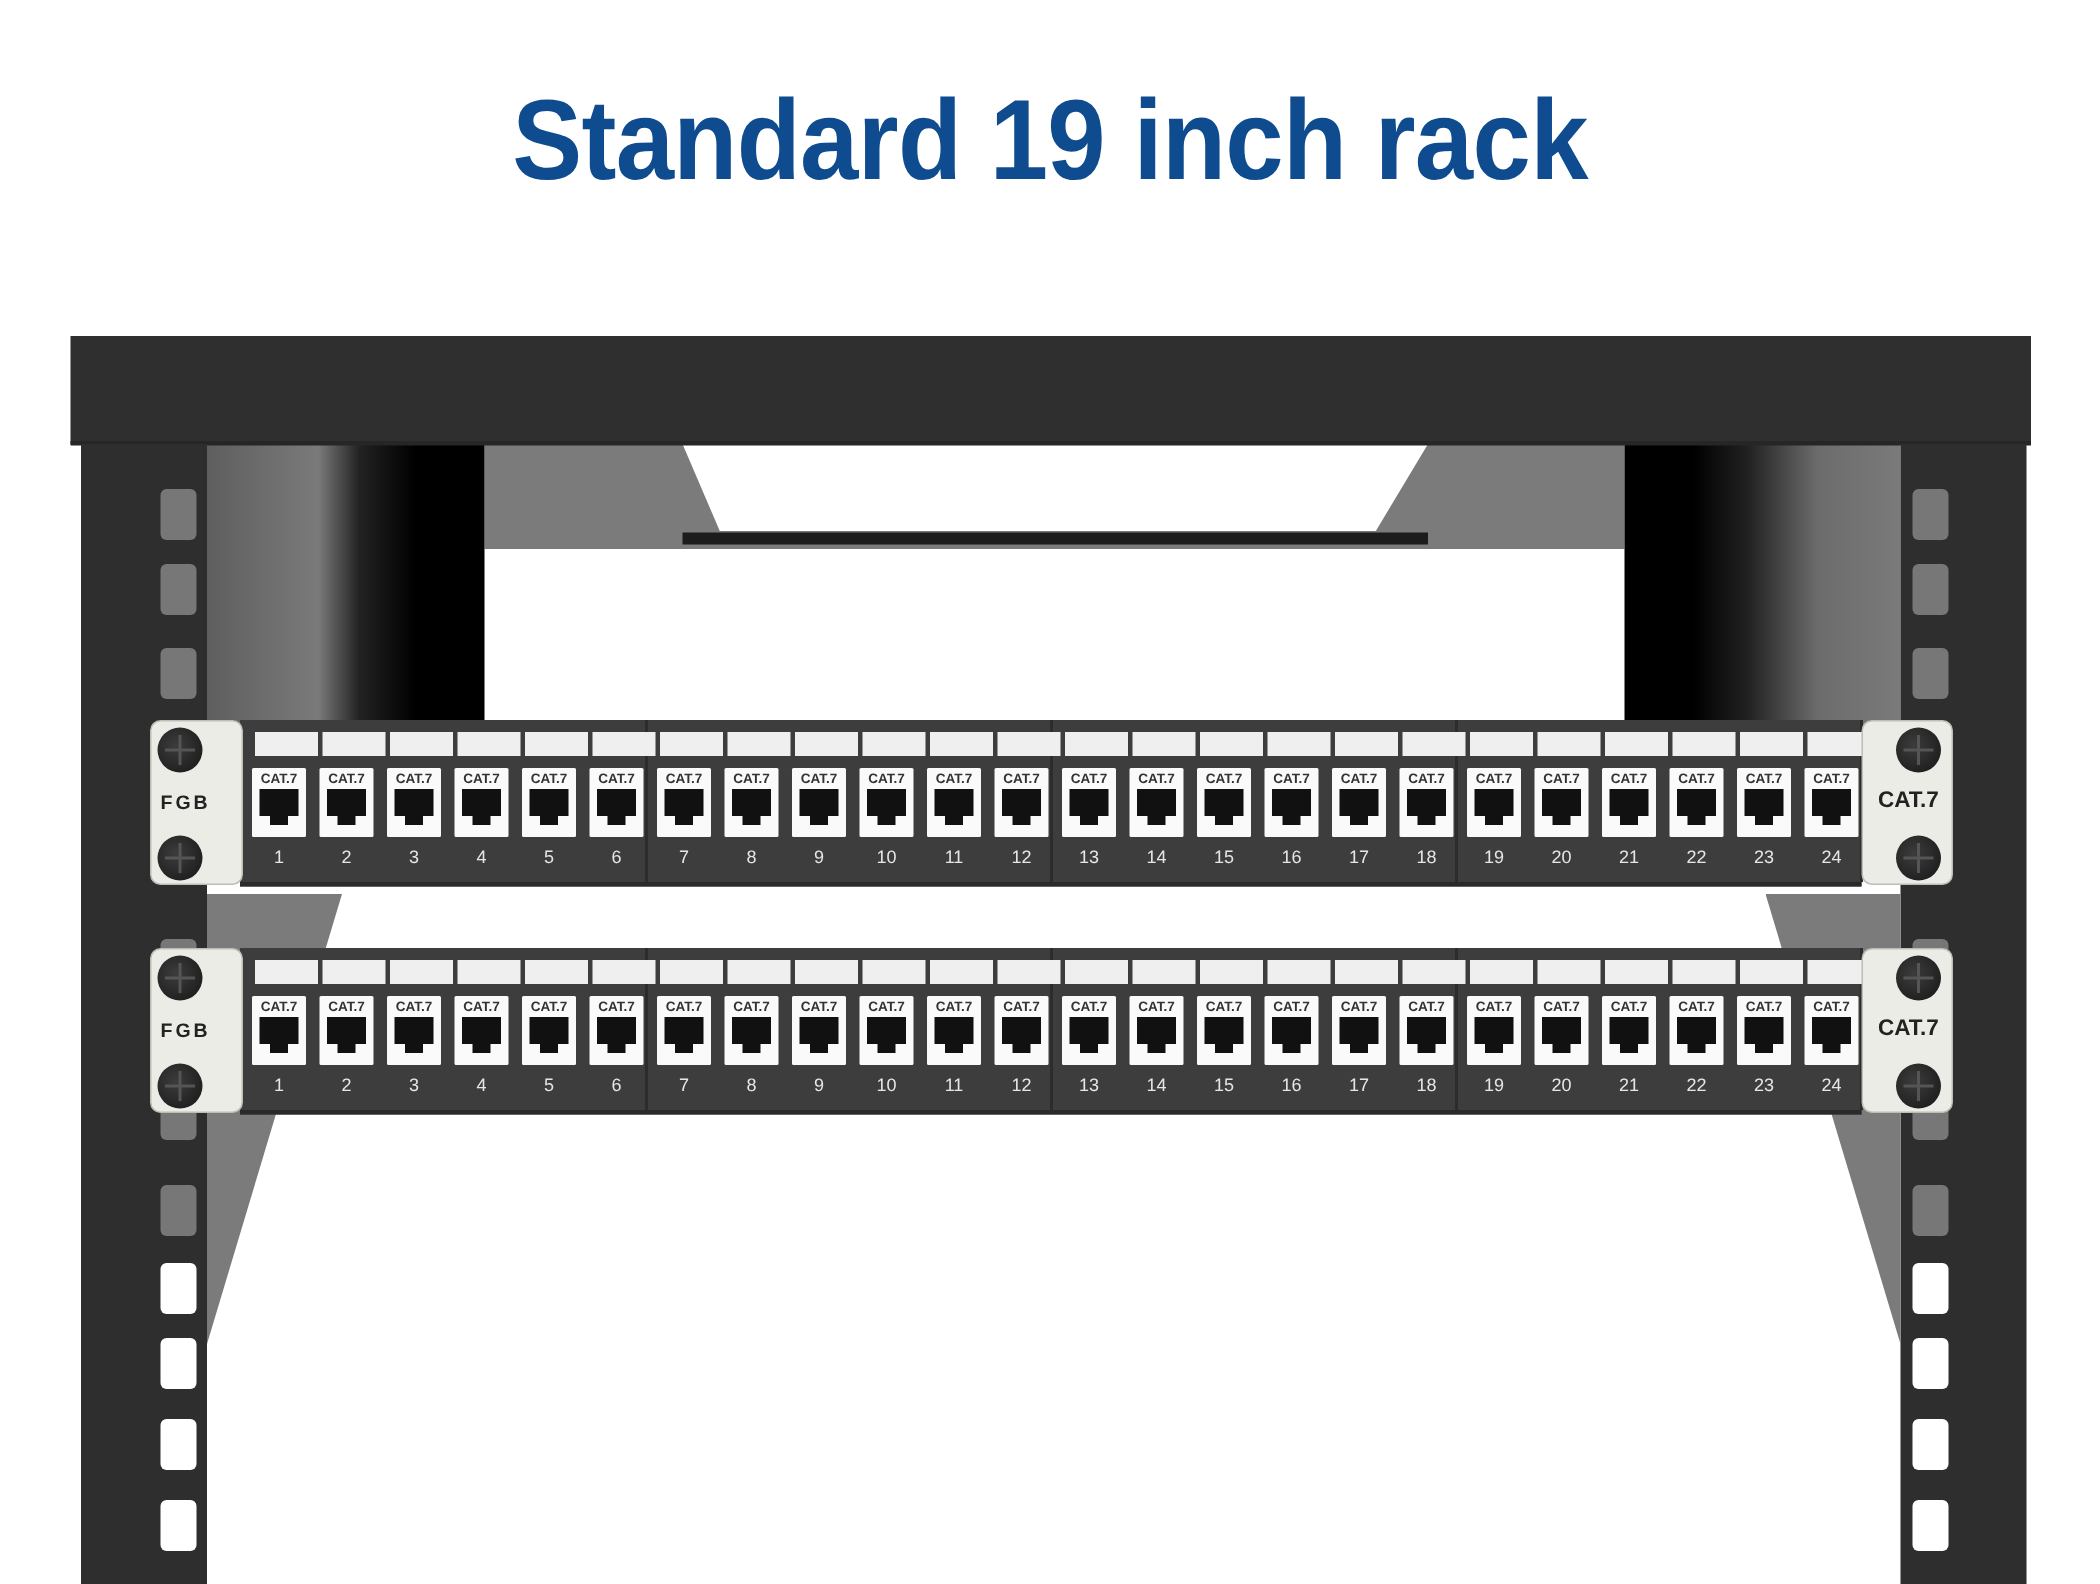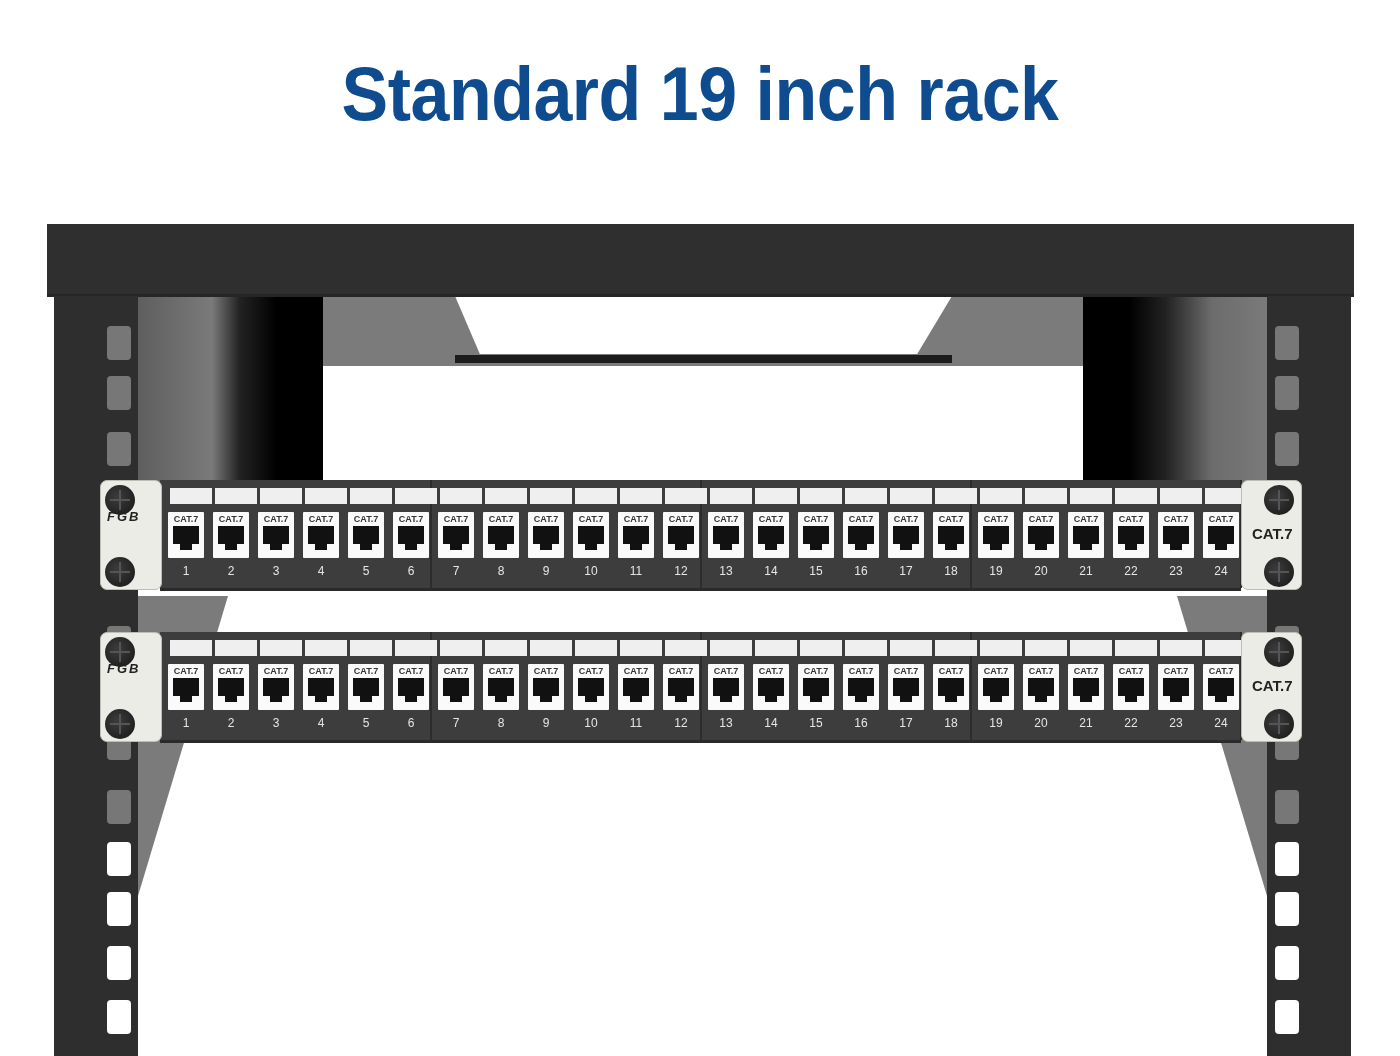--- a/index.html
+++ b/index.html
@@ -18,21 +18,21 @@
   .shelf-slot{left:455px;top:355px;width:497px;height:8px;background:#1c1c1c;}
   .shelf-white{left:455px;top:296px;width:497px;height:58px;background:#fff;clip-path:polygon(0 0,100% 0,100% 0,93% 100%,5% 100%,0 0);}
   .panel{position:absolute;left:100px;width:1200px;height:110px;}
   .ear{position:absolute;top:0;width:60px;height:108px;background:#ecece6;border:1px solid #bdbdb5;border-radius:7px;}
   .ear-left{left:0;}
   .ear-right{left:1141px;width:59px;}
   .screw{position:absolute;left:4px;width:30px;height:30px;border-radius:50%;background:radial-gradient(circle at 40% 40%,#3c3c3c,#161616);}
   .screw::before,.screw::after{content:"";position:absolute;background:#555;}
   .screw::before{left:14px;top:5px;width:2px;height:20px;}
   .screw::after{left:5px;top:14px;width:20px;height:2px;}
-  .brand{position:absolute;left:6px;top:28px;font-style:italic;font-weight:bold;font-size:13px;color:#222;letter-spacing:2px;}
+  .brand{position:absolute;left:6px;top:46px;font-weight:bold;font-size:13px;color:#222;letter-spacing:2px;}
   .cat-big{position:absolute;left:10px;top:44px;font-size:15px;font-weight:bold;color:#222;}
   .face{position:absolute;left:60px;top:0;width:1081px;height:108px;background:#3d3d3d;border-bottom:3px solid #2a2a2a;}
   .group{position:absolute;top:0;height:108px;border-right:2px solid #2c2c2c;}
   .label-strip{position:absolute;top:8px;height:16px;background:#efefef;}
   .port{position:absolute;top:32px;width:36px;height:46px;background:#fafafa;border-radius:1px;}
   .port-cat{position:absolute;top:2px;left:0;width:36px;text-align:center;font-size:9px;font-weight:bold;color:#333;}
   .port-jack{position:absolute;left:5px;top:14px;width:26px;height:18px;background:#111;}
   .port-jack-tab{position:absolute;left:12px;top:32px;width:12px;height:6px;background:#111;}
   .port-num{position:absolute;top:84px;width:36px;text-align:center;font-size:12px;color:#e6e6e6;}
   .leg-left{left:138px;top:596px;width:90px;height:300px;background:#7b7b7b;clip-path:polygon(0 0,100% 0,0 100%);}

